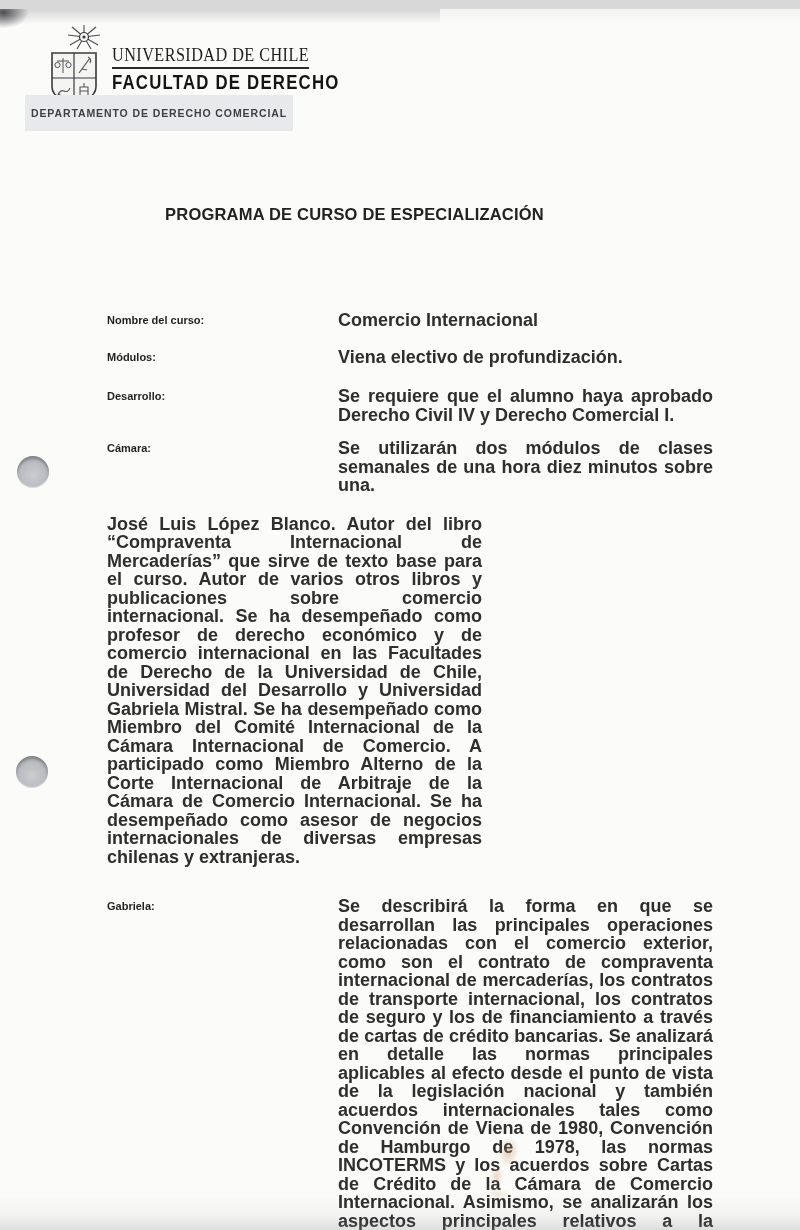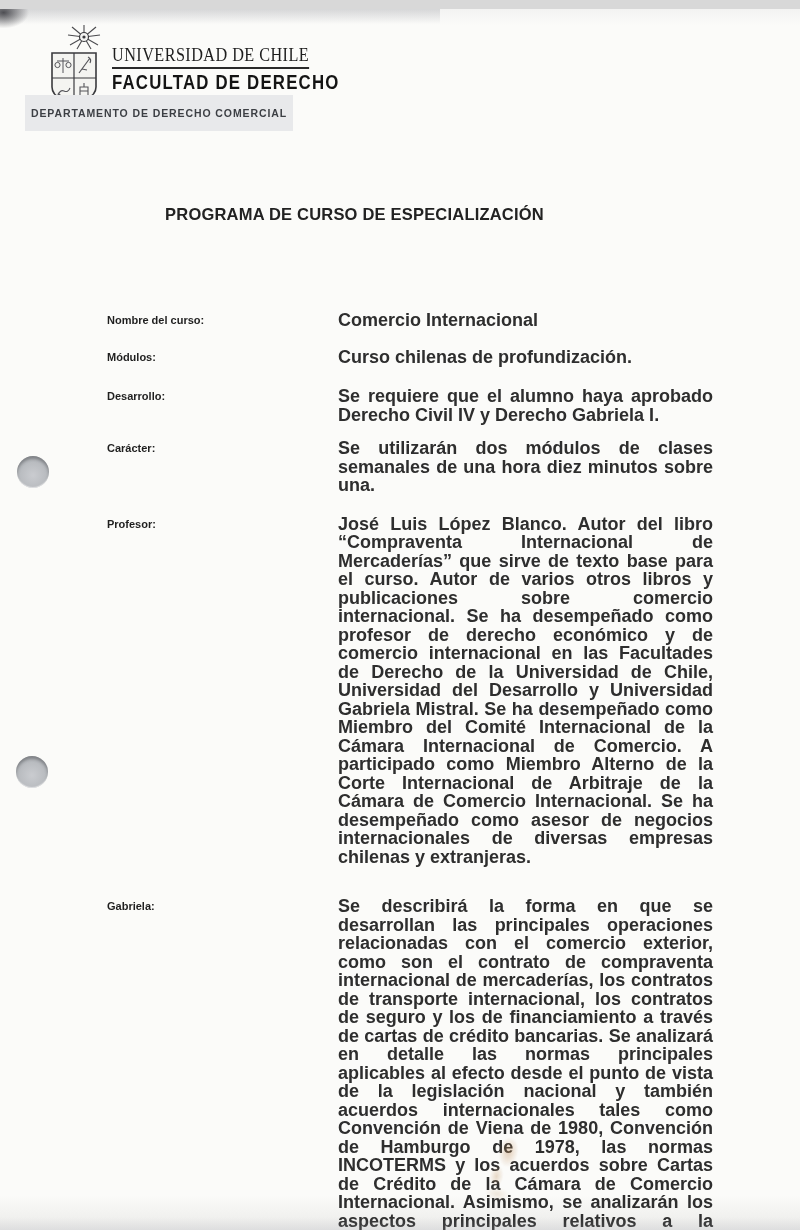--- a/index.html
+++ b/index.html
@@ -121,32 +121,31 @@
 
   <h1 class="title">PROGRAMA DE CURSO DE ESPECIALIZACIÓN</h1>
 
   <main class="fields">
       <div class="field-row">
         <div class="field-label">Nombre del curso:</div>
         <div class="field-value">Comercio Internacional</div>
       </div>
       <div class="field-row">
         <div class="field-label">Módulos:</div>
-        <div class="field-value">Curso chilenas de profundización.</div>
+        <div class="field-value">Viena electivo de profundización.</div>
       </div>
       <div class="field-row">
         <div class="field-label">Desarrollo:</div>
-        <div class="field-value">Se requiere que el alumno haya aprobado Derecho Civil IV y Derecho Gabriela I.</div>
+        <div class="field-value">Se requiere que el alumno haya aprobado Derecho Civil IV y Derecho Comercial I.</div>
       </div>
       <div class="field-row">
-        <div class="field-label">Carácter:</div>
+        <div class="field-label">Cámara:</div>
         <div class="field-value">Se utilizarán dos módulos de clases semanales de una hora diez minutos sobre una.</div>
       </div>
       <div class="field-row">
-        <div class="field-label">Profesor:</div>
         <div class="field-value">José Luis López Blanco.  Autor del libro “Compraventa Internacional de Mercaderías” que sirve de texto base para el curso.  Autor de varios otros libros y publicaciones sobre comercio internacional.  Se ha desempeñado como profesor de derecho económico y de comercio internacional en las Facultades de Derecho de la Universidad de Chile, Universidad del Desarrollo y Universidad Gabriela Mistral.  Se ha desempeñado como Miembro del Comité Internacional de la Cámara Internacional de Comercio.  A participado como Miembro Alterno de la Corte Internacional de Arbitraje de la Cámara de Comercio Internacional.  Se ha desempeñado como asesor de negocios internacionales de diversas empresas chilenas y extranjeras.</div>
       </div>
       <div class="field-row">
         <div class="field-label">Gabriela:</div>
         <div class="field-value">Se describirá la forma en que se desarrollan las principales operaciones relacionadas con el comercio exterior, como son el contrato de compraventa internacional de mercaderías, los contratos de transporte internacional, los contratos de seguro y los de financiamiento a través de cartas de crédito bancarias.  Se analizará en detalle las normas principales aplicables al efecto desde el punto de vista de la legislación nacional y también acuerdos internacionales tales como Convención de Viena de 1980, Convención de Hamburgo de 1978, las normas INCOTERMS y los acuerdos sobre Cartas de Crédito de la Cámara de Comercio Internacional.  Asimismo, se analizarán los aspectos principales relativos a la Organización Mundial de Comercio (OMC), así como las</div>
       </div>
     </main>
 
   <div class="hole hole-1"></div>
   <div class="hole hole-2"></div>

